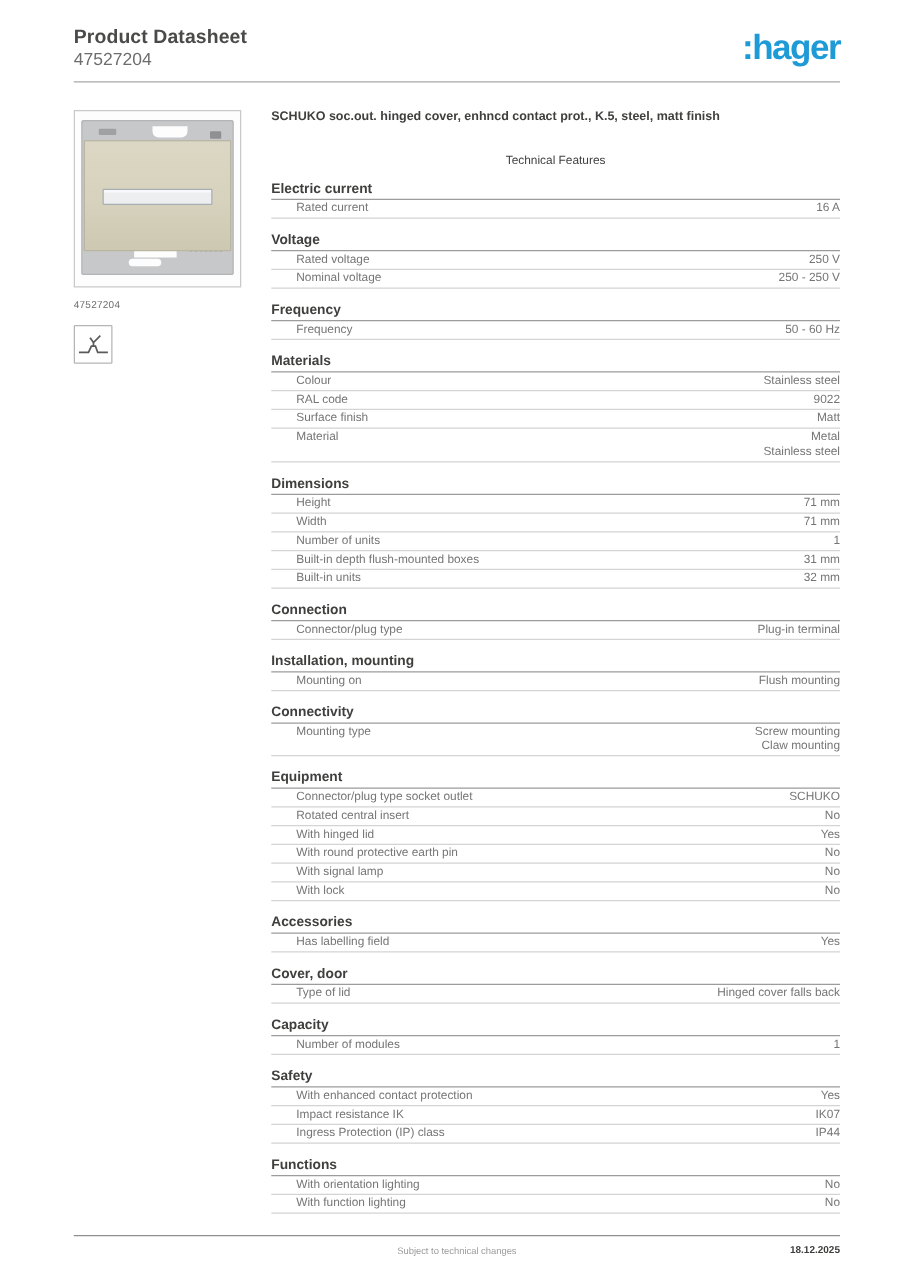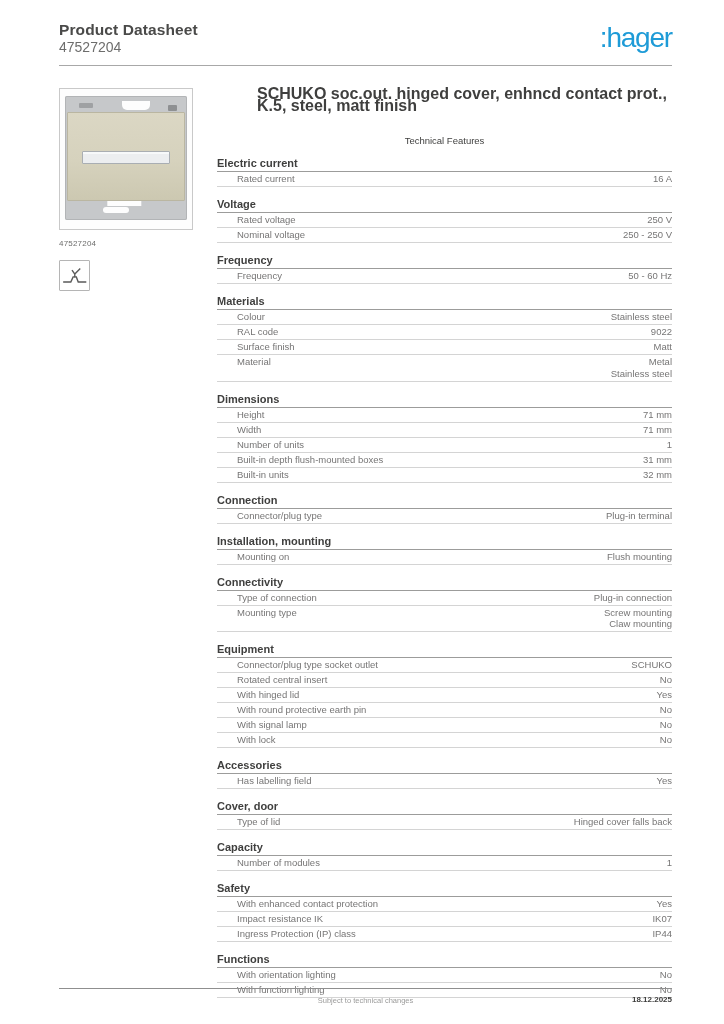--- a/index.html
+++ b/index.html
@@ -12,21 +12,21 @@
     overflow: hidden;
   }
   .page {
     position: absolute; inset: 0;
     padding: 21px 52px 0 59px;
   }
   
   .hdr { display: flex; justify-content: space-between; align-items: flex-start; }
   .hdr-title { font-size: 15.5px; font-weight: bold; color: #4a4a49; line-height: 18px; letter-spacing: .1px; }
   .hdr-num { font-size: 14px; color: #6d6d6c; line-height: 17px; }
-  .logo { font-size: 28px; font-weight: normal; color: #1e9bd7; letter-spacing: -1.2px; line-height: 30px; margin-top: 2px; }
+  .logo { font-size: 28px; font-weight: bold; color: #1e9bd7; letter-spacing: -1.2px; line-height: 30px; margin-top: 2px; }
   .hdr-rule { border: 0; border-top: 1px solid #a8a8a8; margin-top: 9px; }
 
   
   .cols { display: flex; margin-top: 22px; }
   .leftcol { width: 134px; flex: 0 0 134px; margin-right: 24px; }
   .maincol { flex: 1; min-width: 0; }
 
   
   .photo {
     width: 134px; height: 142px;
@@ -59,21 +59,21 @@
     box-shadow: inset 0 2px 0 #f7f9fa;
   }
   .photo-caption { font-size: 8px; color: #6d6d6c; margin-top: 9px; letter-spacing: .2px; }
   .picto {
     width: 31px; height: 31px; border: 1px solid #b5b5b5; border-radius: 1px;
     margin-top: 12px; display: flex; align-items: center; justify-content: center;
     background: #fff;
   }
 
   
-  .prod-title { font-size: 16px; font-weight: bold; color: #3f3f3e; line-height: 12px; margin-left: 40px; }
+  .prod-title { font-size: 10px; font-weight: bold; color: #3f3f3e; line-height: 12px; }
   .tech-heading { font-size: 9.5px; font-weight: normal; color: #3f3f3e; margin-top: 23px; text-align: center; }
   .spec-section { margin-top: 11px; }
   .spec-section-title {
     font-size: 11px; font-weight: bold; color: #3f3f3e;
     padding-bottom: 2px; border-bottom: 1px solid #9c9c9b;
   }
   .spec-row {
     display: flex; justify-content: space-between; align-items: flex-start;
     font-size: 9.5px; color: #767575;
     padding: 1px 0 1.5px 0;
@@ -222,24 +222,20 @@
           <div class="spec-section">
             <div class="spec-section-title">Installation, mounting</div>
             <div class="spec-row">
               <div class="spec-label">Mounting on</div>
               <div class="spec-value">Flush mounting</div>
             </div>
           </div>
           <div class="spec-section">
             <div class="spec-section-title">Connectivity</div>
             <div class="spec-row">
-              <div class="spec-label">Type of connection</div>
-              <div class="spec-value">Plug-in connection</div>
-            </div>
-            <div class="spec-row">
               <div class="spec-label">Mounting type</div>
               <div class="spec-value">
                 <span>Screw mounting</span>
                 <span>Claw mounting</span>
               </div>
             </div>
           </div>
           <div class="spec-section">
             <div class="spec-section-title">Equipment</div>
             <div class="spec-row">

